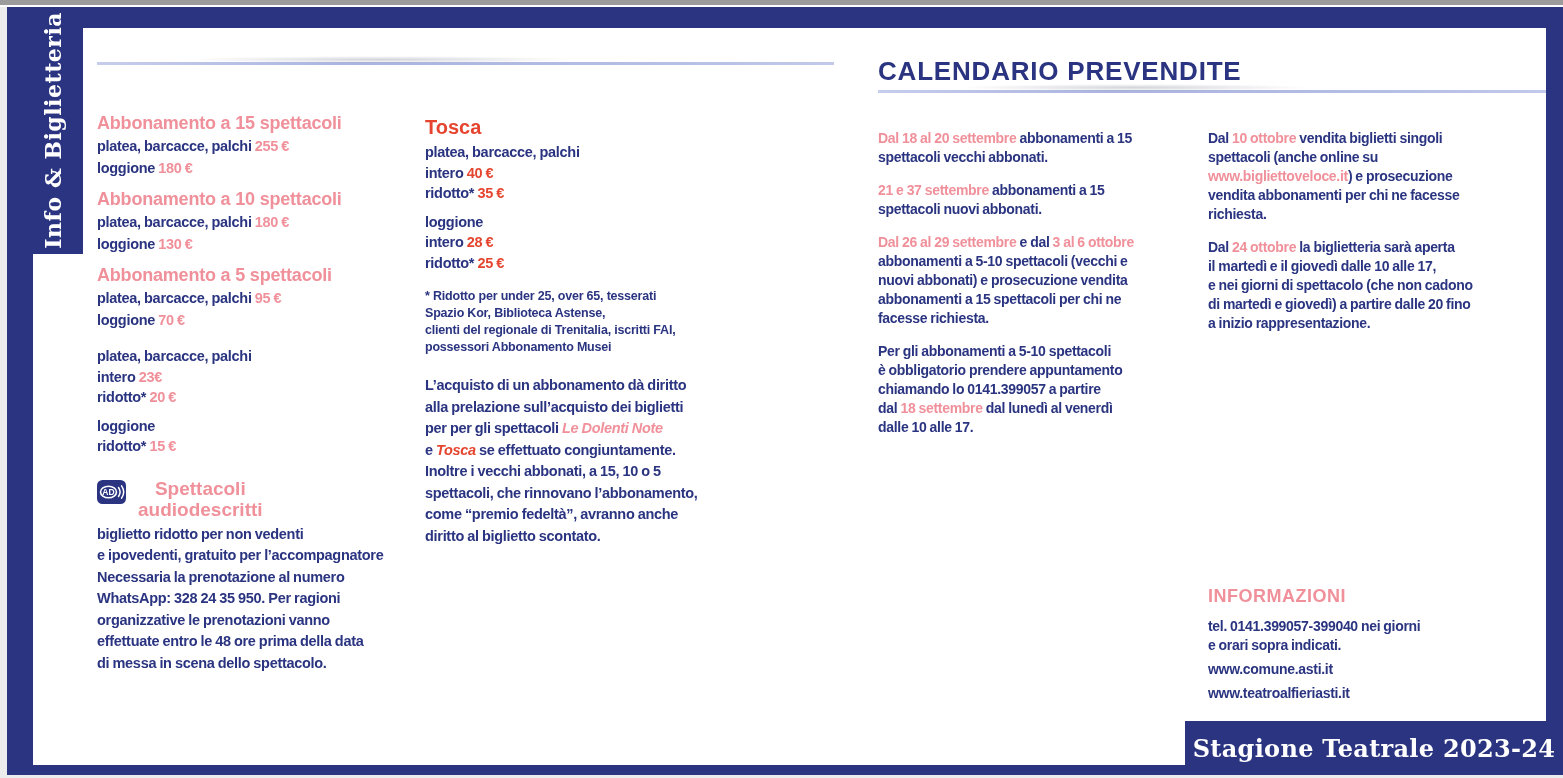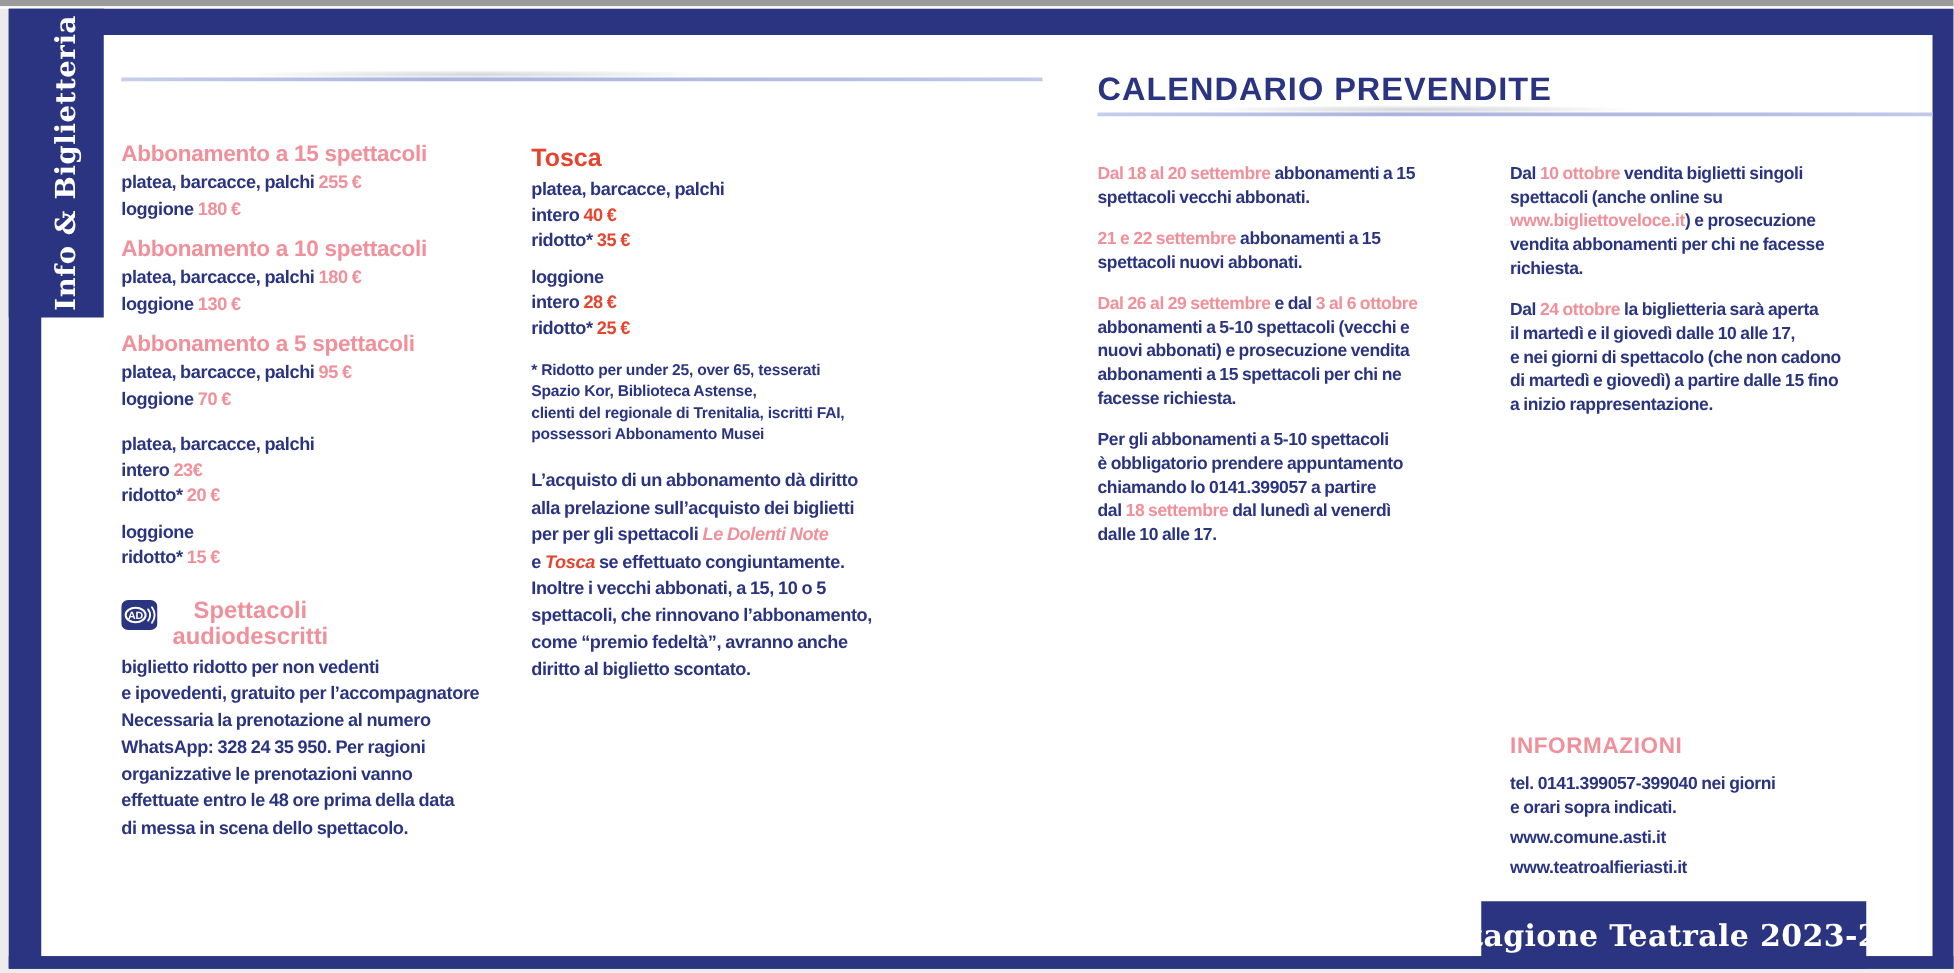--- a/index.html
+++ b/index.html
@@ -86,21 +86,21 @@
   .cal-p{margin-bottom:9px;font-size:14px;line-height:19px;letter-spacing:-0.3px;word-spacing:-0.5px;}
 
   
   .info{position:absolute;left:1208px;top:584px;width:340px;}
   .info .pink-h{font-size:18px;line-height:24px;letter-spacing:0.5px;margin-bottom:9px;}
   .info .line{font-size:14px;line-height:19px;letter-spacing:-0.3px;word-spacing:-0.5px;}
   .info .link{margin-top:5px;font-size:14px;line-height:19px;letter-spacing:-0.3px;}
 
   
   .footer-box{
-    position:absolute;left:1185px;top:721px;width:308px;height:54px;background:var(--blue);
+    position:absolute;left:1185px;top:721px;width:378px;height:54px;background:var(--blue);
     display:flex;align-items:center;justify-content:center;
   }
   .footer-label{
     color:#fff;font-family:"DejaVu Serif",serif;font-weight:700;font-size:24px;
     letter-spacing:0.3px;white-space:pre;
   }
   .bottom-strip{position:absolute;left:7px;bottom:3px;right:0;height:10px;background:var(--blue);}
 </style>
 </head>
 <body>
@@ -198,21 +198,21 @@
 e </span><span class="seg-red-italic">Tosca</span><span class="seg-blue"> se effettuato congiuntamente.
 Inoltre i vecchi abbonati, a 15, 10 o 5
 spettacoli, che rinnovano l’abbonamento,
 come “premio fedeltà”, avranno anche
 diritto al biglietto scontato.</span></div>
   </div>
 
   <div class="col-c1">
     <p class="txt cal-p"><span class="seg-pink">Dal 18 al 20 settembre </span><span class="seg-blue">abbonamenti a 15
 spettacoli vecchi abbonati.</span></p>
-    <p class="txt cal-p"><span class="seg-pink">21 e 22 settembre </span><span class="seg-blue">abbonamenti a 15
+    <p class="txt cal-p"><span class="seg-pink">21 e 37 settembre </span><span class="seg-blue">abbonamenti a 15
 spettacoli nuovi abbonati.</span></p>
     <p class="txt cal-p"><span class="seg-pink">Dal 26 al 29 settembre </span><span class="seg-blue">e dal </span><span class="seg-pink">3 al 6 ottobre</span><span class="seg-blue">
 abbonamenti a 5-10 spettacoli (vecchi e
 nuovi abbonati) e prosecuzione vendita
 abbonamenti a 15 spettacoli per chi ne
 facesse richiesta.</span></p>
     <p class="txt cal-p"><span class="seg-blue">Per gli abbonamenti a 5-10 spettacoli
 è obbligatorio prendere appuntamento
 chiamando lo 0141.399057 a partire
 dal </span><span class="seg-pink">18 settembre </span><span class="seg-blue">dal lunedì al venerdì
@@ -221,21 +221,21 @@
 
   <div class="col-c2">
     <p class="txt cal-p"><span class="seg-blue">Dal </span><span class="seg-pink">10 ottobre </span><span class="seg-blue">vendita biglietti singoli
 spettacoli (anche online su
 </span><span class="seg-pink">www.bigliettoveloce.it</span><span class="seg-blue">) e prosecuzione
 vendita abbonamenti per chi ne facesse
 richiesta.</span></p>
     <p class="txt cal-p"><span class="seg-blue">Dal </span><span class="seg-pink">24 ottobre </span><span class="seg-blue">la biglietteria sarà aperta
 il martedì e il giovedì dalle 10 alle 17,
 e nei giorni di spettacolo (che non cadono
-di martedì e giovedì) a partire dalle 15 fino
+di martedì e giovedì) a partire dalle 20 fino
 a inizio rappresentazione.</span></p>
   </div>
 
   <div class="info">
     <div class="pink-h">INFORMAZIONI</div>
     <div class="txt line">tel. 0141.399057-399040 nei giorni
 e orari sopra indicati.</div>
     <div class="txt link">www.comune.asti.it</div>
     <div class="txt link">www.teatroalfieriasti.it</div>
   </div>

